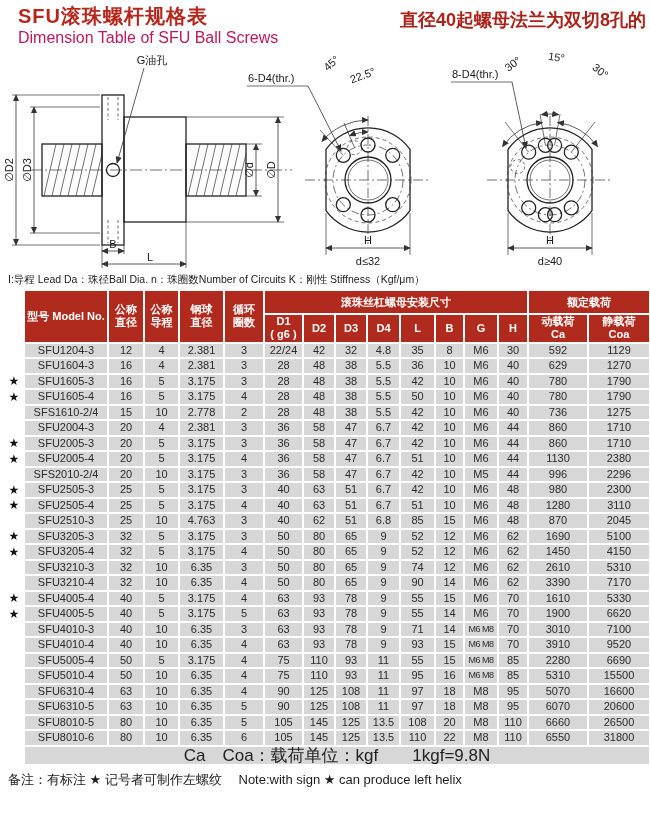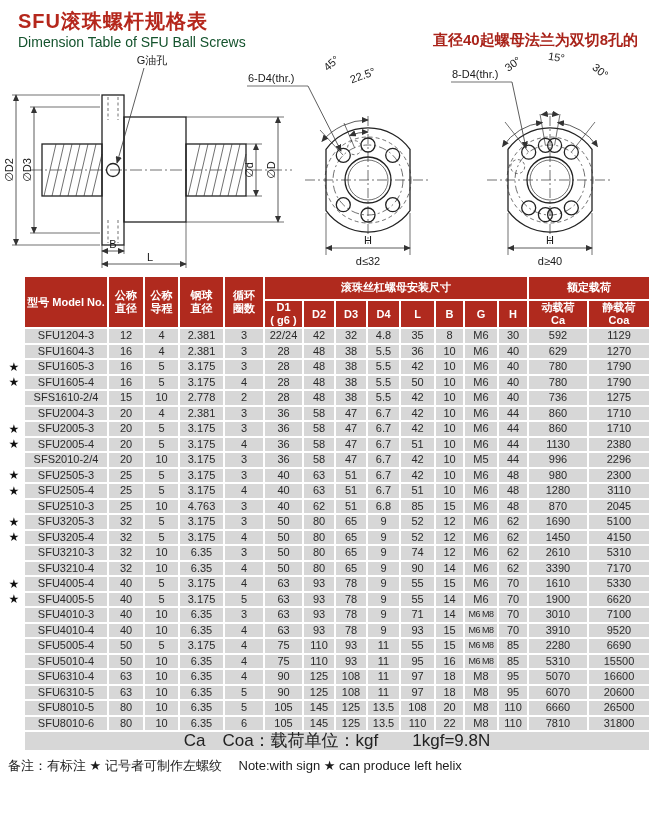--- a/index.html
+++ b/index.html
@@ -1,22 +1,22 @@
 <!DOCTYPE html>
 <html><head>
 <meta charset="utf-8">
 <style>
   html,body{margin:0;padding:0;background:#fff;}
   body{width:650px;height:816px;position:relative;overflow:hidden;
        font-family:"Liberation Sans","DejaVu Sans",sans-serif;color:#111;}
-  .hdr{display:flex;justify-content:space-between;align-items:flex-end;
-       padding:5px 12px 0 18px;height:50px;box-sizing:border-box;}
+  .hdr{display:flex;justify-content:space-between;align-items:flex-start;
+       padding:5px 4px 0 18px;height:50px;box-sizing:border-box;}
   .title-zh{color:#b5271c;font-size:20px;font-weight:bold;letter-spacing:1px;line-height:1.15;}
-  .title-en{color:#14532d;font-size:14px;margin-top:1px;}
-  .headline{color:#a9231a;font-weight:bold;font-size:15px;padding-top:3px;white-space:nowrap;}
+  .title-en{color:#be185d;font-size:16px;margin-top:1px;}
+  .headline{color:#a9231a;font-weight:bold;font-size:18px;padding-top:3px;white-space:nowrap;}
   .draw{display:block;}
   .draw text{font-size:11px;fill:#1a1a1a;}
   .draw .dim{stroke:#333;stroke-width:0.8;fill:none;}
   .draw .main{stroke:#222;stroke-width:1.3;fill:none;}
   .draw .thin{stroke:#333;stroke-width:0.7;fill:none;}
   .legend{padding:0 6px 0 8px;font-size:10.5px;color:#1c1c1c;line-height:1.35;}
   .legend-row2{display:flex;justify-content:space-between;}
   .unit{font-weight:bold;}
   table{width:648px;margin:3px 0 0 1px;table-layout:fixed;
         border-collapse:separate;border-spacing:2px;}
@@ -148,20 +148,21 @@
     <line class="thin" x1="451" y1="32" x2="512" y2="32"></line>
     <line class="dim" x1="512" y1="32" x2="526" y2="98" marker-end="url(#ar)"></line>
     <path class="thin" d="M508 163 V205 M592 163 V205"></path>
     <line class="dim" x1="508" y1="198" x2="592" y2="198" marker-start="url(#ar)" marker-end="url(#ar)"></line>
     <text x="550" y="194" text-anchor="middle">H</text>
     <text x="550" y="215" text-anchor="middle" font-size="12">d≥40</text>
   </g>
 </svg>
 
 <div class="legend">
+  <div>I:导程 Lead  Da：珠径Ball Dia.   n：珠圈数Number of Circuits   K：刚性 Stiffness（Kgf/μm）</div>
 </div>
 
 <table>
   <colgroup>
     <col style="width:20px">
       <col style="width:82px">
       <col style="width:34px">
       <col style="width:33px">
     <col style="width:43px">
       <col style="width:38px">
@@ -666,21 +667,21 @@
         <td>6.35</td>
         <td>6</td>
         <td>105</td>
         <td>145</td>
         <td>125</td>
         <td>13.5</td>
         <td>110</td>
         <td>22</td>
         <td>M8</td>
         <td>110</td>
-        <td>7810</td>
+        <td>6550</td>
         <td>31800</td>
       </tr>
     </tbody>
   <tfoot>
     <tr>
       <td class="star-cell"></td>
       <td class="footer-cell" colspan="15">Ca　Coa：载荷单位：kgf　　1kgf=9.8N</td>
     </tr>
   </tfoot>
 </table>

